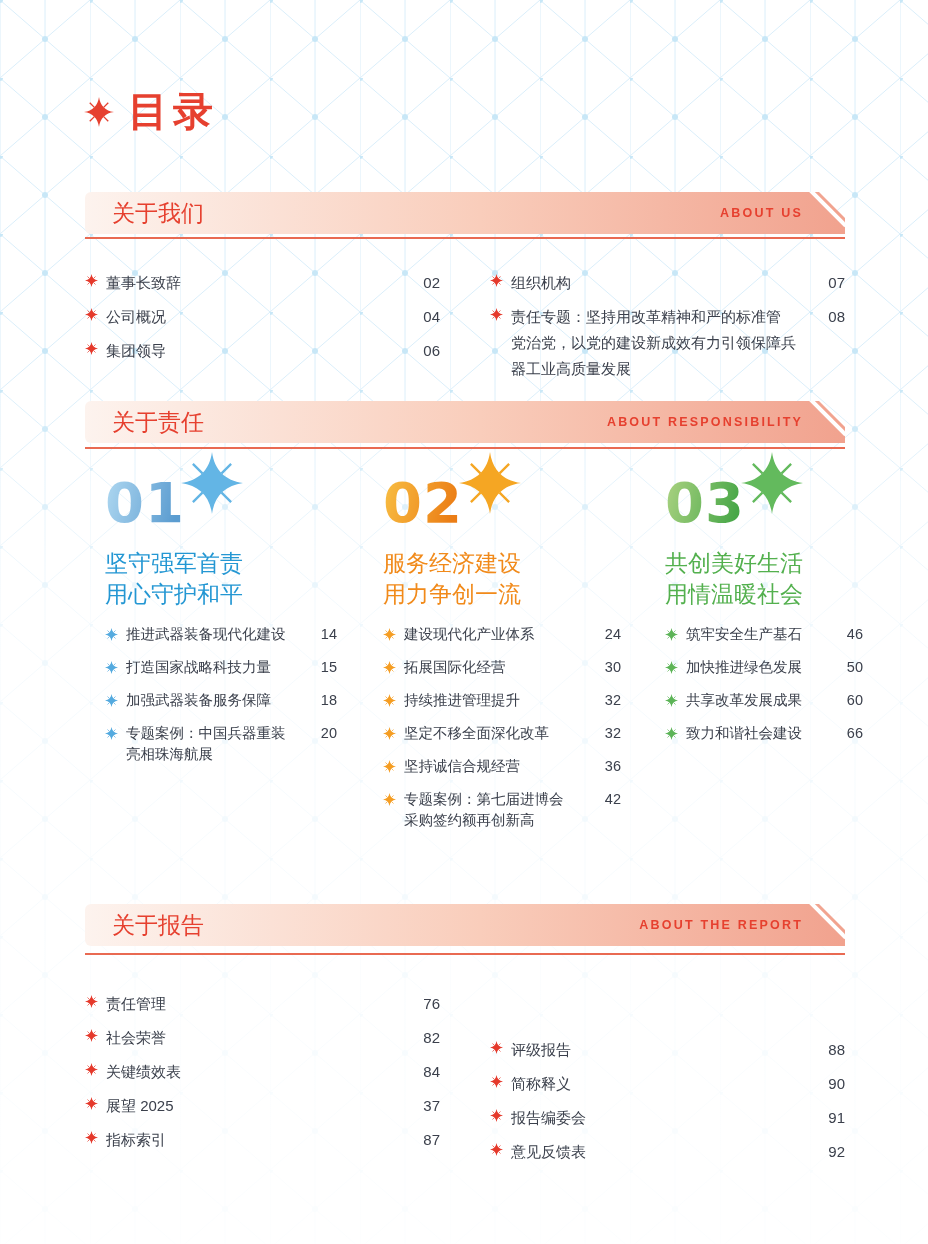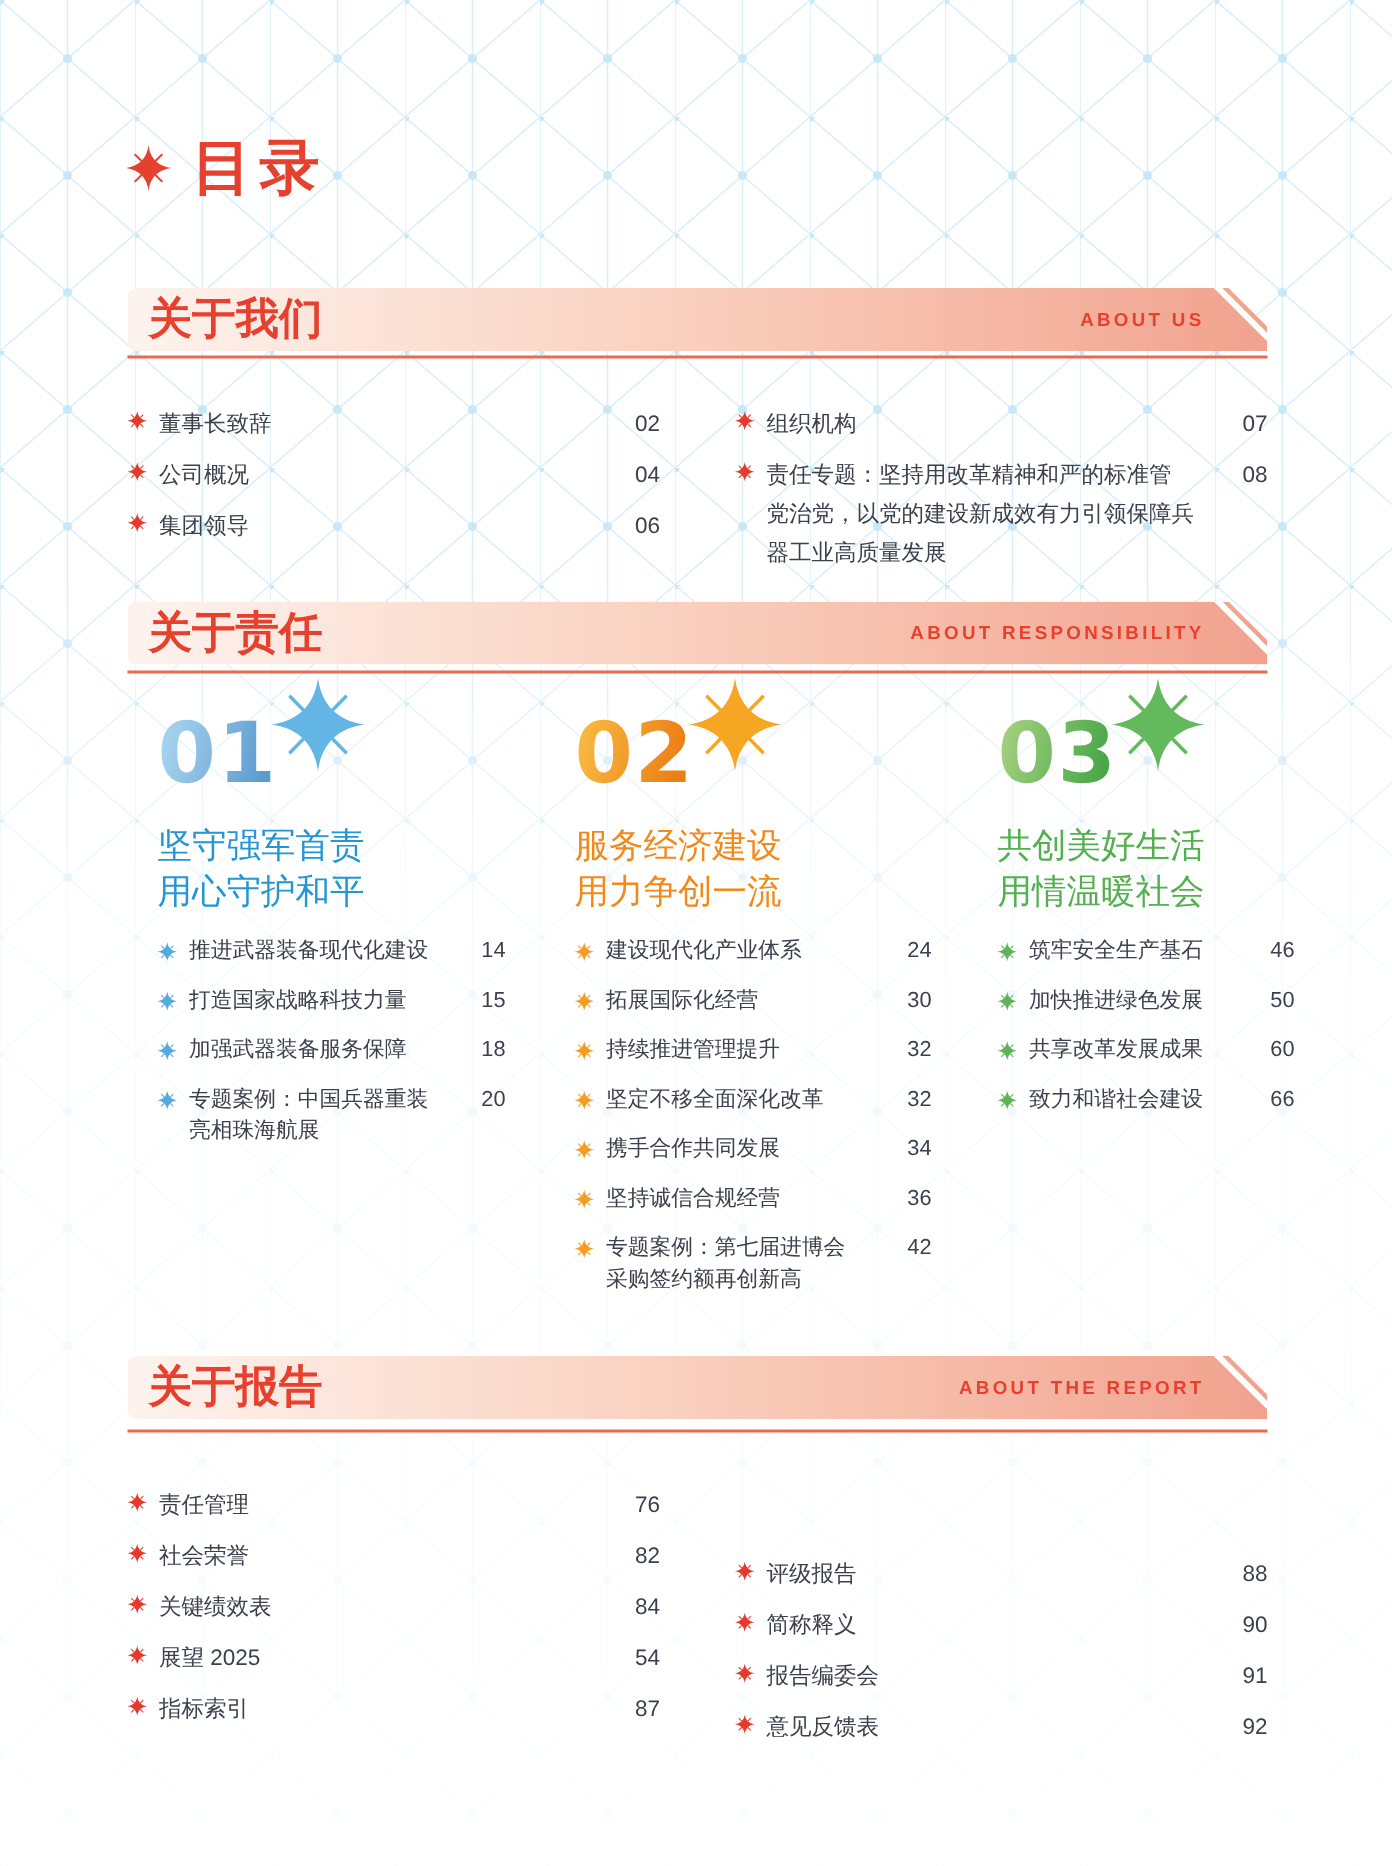--- a/index.html
+++ b/index.html
@@ -14,21 +14,21 @@
   
   .page-title-row{position:absolute;left:84px;top:84px;display:flex;align-items:center;gap:14px;}
   .title-spark{width:30px;height:30px;color:var(--red);}
   .page-title{margin:0;font-size:40px;font-weight:900;letter-spacing:5px;color:var(--red);}
 
   
   .band{position:absolute;left:85px;width:760px;height:42px;display:flex;align-items:center;
         background:linear-gradient(90deg,var(--band-from) 0%,var(--band-mid) 52%,var(--band-to) 100%);
         border-radius:6px 0 0 6px;
         clip-path:polygon(0 0,calc(100% - 26px) 0,100% 26px,100% 100%,0 100%);}
-  .band-title{flex:1;font-size:29px;font-weight:700;color:var(--red);padding-left:14px;}
+  .band-title{flex:1;font-size:23px;font-weight:400;color:var(--red);padding-left:27px;}
   .band-sub{font-size:12.5px;font-weight:700;letter-spacing:2.2px;color:var(--red);padding-right:42px;white-space:nowrap;}
   .notch{position:absolute;right:17px;top:-14px;width:4px;height:56px;background:#fff;transform:rotate(-45deg);}
   .rule{position:absolute;left:85px;width:760px;height:2px;background:var(--band-line);}
 
   
   .list{position:absolute;}
   .item{display:flex;align-items:flex-start;}
   .spark{flex:none;}
   .bullet{width:13px;height:13px;margin:4px 8px 0 0;color:var(--bullet);}
   .item-text{flex:1;min-width:0;}
@@ -277,30 +277,20 @@
             <svg class="spark bullet" viewBox="0 0 24 24" aria-hidden="true">
               <path fill="currentColor" d="M12 0C12.9 6.9 17.1 11.1 24 12 17.1 12.9 12.9 17.1 12 24 11.1 17.1 6.9 12.9 0 12 6.9 11.1 11.1 6.9 12 0Z"></path>
               <path stroke="currentColor" stroke-width="1.3" fill="none" d="M4.6 4.6 8.3 8.3M15.7 15.7 19.4 19.4M19.4 4.6 15.7 8.3M8.3 15.7 4.6 19.4"></path>
             </svg>
             <span class="item-text">
               <span class="l1">坚定不移全面深化改革</span>
             </span>
             <span class="item-page">32</span>
           </div>
 
-          <div class="item">
-            <svg class="spark bullet" viewBox="0 0 24 24" aria-hidden="true">
-              <path fill="currentColor" d="M12 0C12.9 6.9 17.1 11.1 24 12 17.1 12.9 12.9 17.1 12 24 11.1 17.1 6.9 12.9 0 12 6.9 11.1 11.1 6.9 12 0Z"></path>
-              <path stroke="currentColor" stroke-width="1.3" fill="none" d="M4.6 4.6 8.3 8.3M15.7 15.7 19.4 19.4M19.4 4.6 15.7 8.3M8.3 15.7 4.6 19.4"></path>
-            </svg>
-            <span class="item-text">
-              <span class="l1">携手合作共同发展</span>
-            </span>
-            <span class="item-page">34</span>
-          </div>
 
           <div class="item">
             <svg class="spark bullet" viewBox="0 0 24 24" aria-hidden="true">
               <path fill="currentColor" d="M12 0C12.9 6.9 17.1 11.1 24 12 17.1 12.9 12.9 17.1 12 24 11.1 17.1 6.9 12.9 0 12 6.9 11.1 11.1 6.9 12 0Z"></path>
               <path stroke="currentColor" stroke-width="1.3" fill="none" d="M4.6 4.6 8.3 8.3M15.7 15.7 19.4 19.4M19.4 4.6 15.7 8.3M8.3 15.7 4.6 19.4"></path>
             </svg>
             <span class="item-text">
               <span class="l1">坚持诚信合规经营</span>
             </span>
             <span class="item-page">36</span>
@@ -424,21 +414,21 @@
         </div>
 
         <div class="item">
           <svg class="spark bullet" viewBox="0 0 24 24" aria-hidden="true">
             <path fill="currentColor" d="M12 0C12.9 6.9 17.1 11.1 24 12 17.1 12.9 12.9 17.1 12 24 11.1 17.1 6.9 12.9 0 12 6.9 11.1 11.1 6.9 12 0Z"></path>
             <path stroke="currentColor" stroke-width="1.3" fill="none" d="M4.6 4.6 8.3 8.3M15.7 15.7 19.4 19.4M19.4 4.6 15.7 8.3M8.3 15.7 4.6 19.4"></path>
           </svg>
           <span class="item-text">
             <span class="l1">展望 2025</span>
           </span>
-          <span class="item-page">54</span>
+          <span class="item-page">37</span>
         </div>
 
         <div class="item">
           <svg class="spark bullet" viewBox="0 0 24 24" aria-hidden="true">
             <path fill="currentColor" d="M12 0C12.9 6.9 17.1 11.1 24 12 17.1 12.9 12.9 17.1 12 24 11.1 17.1 6.9 12.9 0 12 6.9 11.1 11.1 6.9 12 0Z"></path>
             <path stroke="currentColor" stroke-width="1.3" fill="none" d="M4.6 4.6 8.3 8.3M15.7 15.7 19.4 19.4M19.4 4.6 15.7 8.3M8.3 15.7 4.6 19.4"></path>
           </svg>
           <span class="item-text">
             <span class="l1">指标索引</span>
           </span>

